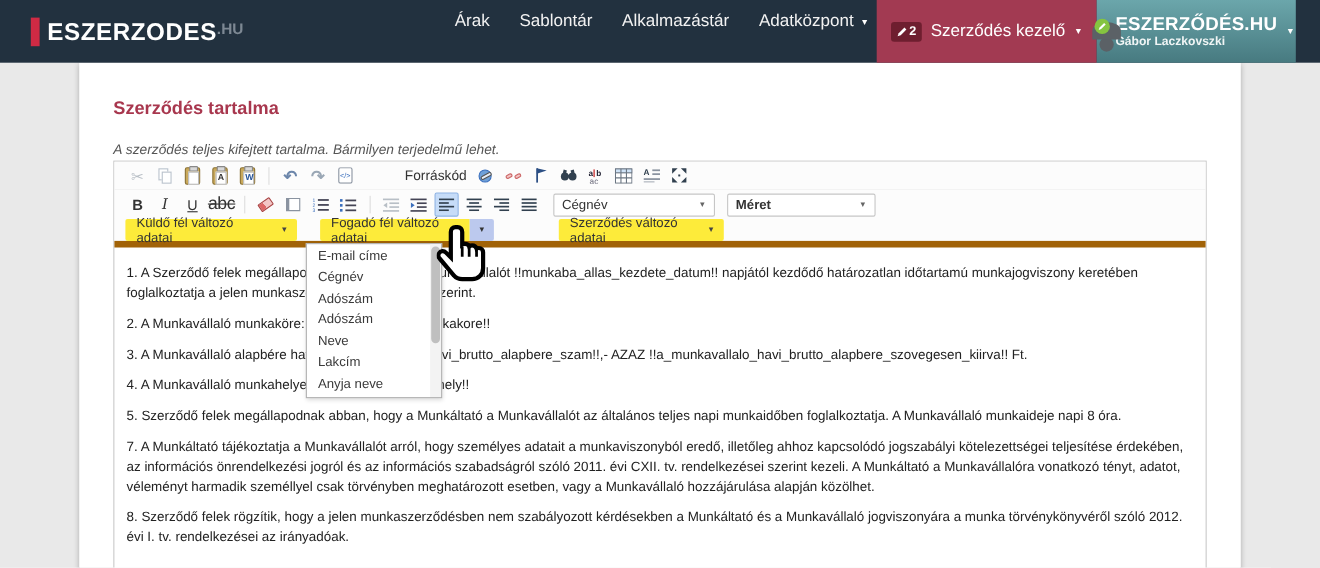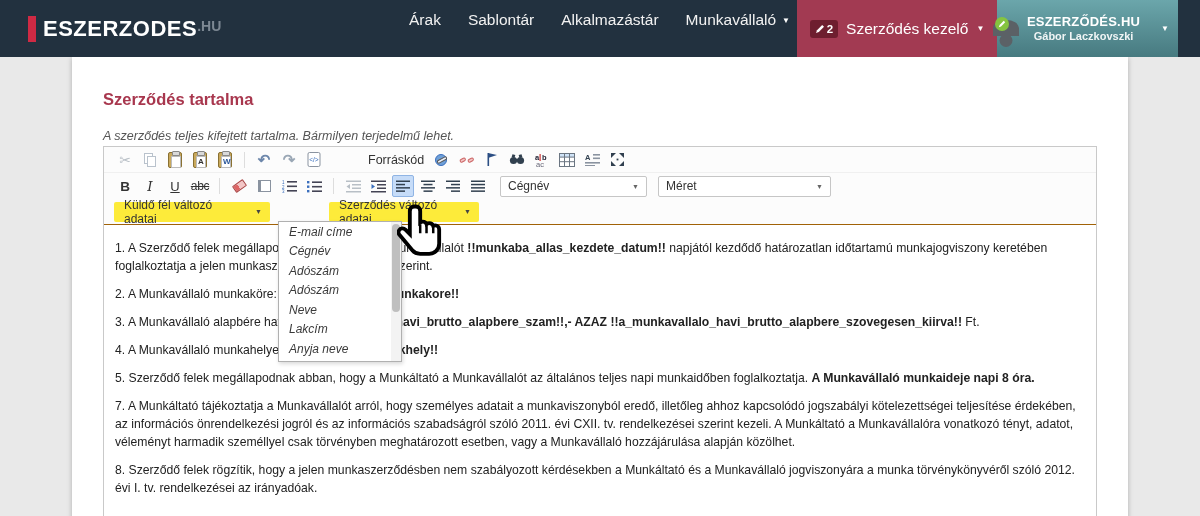--- a/index.html
+++ b/index.html
@@ -1,91 +1,91 @@
 <!DOCTYPE html>
 <html><head>
 <meta charset="utf-8">
 <style>
   * { margin:0; padding:0; box-sizing:border-box; }
   html,body { width:1200px; height:516px; overflow:hidden; font-family:"Liberation Sans", sans-serif; background:#e9e9e9; position:relative; }
 
   
-  .header { position:absolute; left:0; top:0; width:1200px; height:57px; background:#22313f; z-index:30;text-align:center; }
+  .header { position:absolute; left:0; top:0; width:1200px; height:57px; background:#22313f; z-index:30; }
   .logo { position:absolute; left:28px; top:0; height:57px; display:flex; align-items:center; }
   .logo-bar { width:8px; height:26px; background:#cf2a44; margin-right:7px; }
   .logo-main { color:#fff; font-size:22px; font-weight:bold; letter-spacing:.5px; }
   .logo-suffix { color:#7d8893; font-size:14px; font-weight:bold; align-self:flex-end; margin-bottom:23px; }
   .main-nav { position:absolute; right:410px; top:0; height:40px; display:flex; align-items:center; gap:27px; }
   .nav-item { color:#f2f2f2; font-size:15.5px; cursor:pointer; display:flex; align-items:center; gap:6px; }
   .caret { font-size:8px; color:#fff; }
   .mgr-block { position:absolute; left:797px; top:0; width:200px; height:57px; background:#a23a52; display:flex; align-items:center; justify-content:center; gap:8px; }
   .mgr-badge { background:#6e1e2f; border-radius:3px; padding:3px 5px; display:flex; align-items:center; gap:2px; color:#fff; font-size:11.5px; font-weight:bold; }
   .mgr-label { color:#fff; font-size:15.5px; }
   .acct-block { position:absolute; left:997px; top:0; width:181px; height:57px; background:linear-gradient(#6ba6ab,#477a80); display:flex; align-items:center; padding:0 9px; gap:8px; }
   .avatar { width:34px; height:34px; border-radius:50%; background:#d8dbde; position:relative; overflow:hidden; flex:none; }
   .avatar::before { content:""; position:absolute; top:5px; left:50%; transform:translateX(-50%); width:13px; height:13px; border-radius:50%; background:#5b6166; }
   .avatar::after { content:""; position:absolute; bottom:-7px; left:50%; transform:translateX(-50%); width:26px; height:16px; border-radius:50% 50% 0 0; background:#5b6166; }
   .avatar-wrap { position:relative; flex:none; }
   .green-badge { position:absolute; right:-3px; bottom:-2px; width:14px; height:14px; border-radius:50%; background:#85c440; display:flex; align-items:center; justify-content:center; }
   .acct-texts { display:flex; flex-direction:column; line-height:1.2; flex:1; }
-  .acct-org { color:#fff; font-size:13px; font-weight:bold; letter-spacing:.2px; }
+  .acct-org { color:#fff; font-size:17px; font-weight:bold; letter-spacing:.2px; }
   .acct-name { color:#f0f5f5; font-size:11px; font-weight:bold; }
 
   
   .card { position:absolute; left:72px; top:57px; width:1056px; height:470px; background:#fff; box-shadow:0 1px 5px rgba(0,0,0,.25); z-index:1; }
   .page-title { position:absolute; left:103px; top:90px; font-size:16.5px; font-weight:bold; color:#a8374e; z-index:2; }
   .page-subtitle { position:absolute; left:103px; top:113px; font-size:12.5px; font-style:italic; color:#555; z-index:2;margin-top:16px; }
 
   
   .editor { position:absolute; left:103px; top:146px; width:994px; height:382px; border:1px solid #c9c9c9; background:#fff; z-index:2; }
   .tb-row { display:flex; align-items:center; height:26px; padding:0 10px; background:#fcfcfc; gap:3px; }
   .tb-row1 { border-bottom:1px solid #f0f0f0; }
-  .tb-row3 { gap:14px; border-bottom:1px solid #a16207; background:#fcfcfc; }
+  .tb-row3 { gap:14px; border-bottom:6px solid #a16207; background:#fcfcfc; }
   .tbtn { min-width:22px; height:22px; display:flex; align-items:center; justify-content:center; font-size:14px; color:#333; cursor:pointer; border-radius:2px; gap:4px; }
   .tbtn.disabled { color:#b8bfc6; cursor:default; }
   .tb-sep { width:1px; height:16px; background:#ddd; margin:0 5px; }
   .src-label { font-size:12.5px; color:#333;margin-left:42px; }
   .undo-g { color:#6d87ab; font-size:15px; font-weight:bold; }
   .redo-g { color:#9aa7b5; font-size:15px; font-weight:bold; }
   .b-btn { font-weight:bold; font-size:13.5px; }
   .i-btn { font-style:italic; font-family:"DejaVu Serif", serif; font-size:13.5px; }
   .u-btn { text-decoration:underline; font-size:13px; }
-  .s-btn { text-decoration:line-through; font-size:12px; letter-spacing:-.3px; }
+  .s-btn { text-decoration:line-through; font-size:16px; letter-spacing:-.3px; }
   .active-btn { background:#c6dcf8; border:1px solid #8fb4e4; }
   .clipboard { width:14px; height:16px; background:#c9a95c; border:1px solid #8a7132; border-radius:2px; position:relative; }
   .clipboard::before { content:""; position:absolute; top:-2px; left:3px; width:6px; height:3px; background:#d9d9d9; border:1px solid #888; border-radius:1px; }
   .clipboard::after { content:""; position:absolute; top:3px; left:2px; width:8px; height:10px; background:#fff; border:1px solid #bbb; }
   .clip-letter { position:absolute; z-index:2; font-size:8px; font-weight:bold; left:4px; top:4px; }
   .copy-shape { width:13px; height:14px; position:relative; }
   .copy-shape i, .copy-shape b { position:absolute; width:9px; height:11px; background:#fff; border:1px solid #b9c2cc; }
   .copy-shape i { left:0; top:0; } .copy-shape b { left:3px; top:3px; }
   .eraser { width:13px; height:8px; background:#e89; background:linear-gradient(90deg,#d66 40%,#f3c6c6 40%); border:1px solid #a44; transform:rotate(-35deg); border-radius:1px; }
   .blocks-shape { width:13px; height:12px; border:1px solid #8a93a0; border-left:3px solid #8a93a0; background:#fff; }
   .select { width:147px; height:21px; border:1px solid #c6c6c6; border-radius:2px; background:#fff; display:flex; align-items:center; padding:0 7px; font-size:12px; color:#333; margin-left:8px; cursor:pointer; }
   .select .grow { flex:1; }
   .sel-caret { font-size:7px; color:#666; }
-  .size-select { width:173px; }
+  .size-select { width:135px;font-weight:bold; }
 
   
   .var-btn { height:20px; background:#fdeb3a; border-radius:2px; display:flex; align-items:center; padding:0 8px 0 10px; font-size:12px; color:#333; cursor:pointer; }
   .var-btn .grow { flex:1; }
   .var-caret { font-size:7px; color:#444; margin-left:14px; }
   .btn1 { width:156px; }
   .btn2 { width:136px; border-radius:2px 0 0 2px; }
   .btn3 { width:150px; margin-left:45px; }
   .caret-square { width:22px; height:20px; background:#bcc9ee; border-radius:0 2px 2px 0; display:flex; align-items:center; justify-content:center; cursor:pointer; }
   .caret-square .sel-caret { color:#333; }
 
   
   .edit-content { padding:14px 11px 0 11px; font-size:12.2px; line-height:18px; color:#222; height:290px; overflow:hidden; cursor:text; }
   .edit-content p { margin:0 0 10px 0; }
-  .edit-content strong { font-weight:bold; }
-
-  
-  .dropdown-panel { position:absolute; left:174px; top:74px; width:124px; height:141px; background:#fff; border:1px solid #b0b0b0; box-shadow:1px 2px 4px rgba(0,0,0,.15); overflow:hidden; z-index:10;font-style:italic; }
+  .edit-content strong { font-weight:normal; }
+
+  
+  .dropdown-panel { position:absolute; left:174px; top:74px; width:124px; height:141px; background:#fff; border:1px solid #b0b0b0; box-shadow:1px 2px 4px rgba(0,0,0,.15); overflow:hidden; z-index:10; }
   .dd-item { height:19.5px; display:flex; align-items:center; padding-left:10px; font-size:12px; color:#3a3a3a; cursor:pointer; }
   .dd-scroll { position:absolute; right:0; top:0; width:10px; height:139px; background:#f3f3f3; }
   .dd-thumb { position:absolute; left:1px; top:2px; width:8px; height:88px; background:#bfbfbf; border-radius:4px; cursor:pointer; }
 
   .hand-cursor { position:absolute; left:293px; top:57px; z-index:20; pointer-events:none; }
 
   svg text { font-family:"Liberation Sans", sans-serif; }
 </style>
 </head>
 <body>
@@ -100,21 +100,21 @@
     <span class="nav-item">
         <span>Árak</span>
       </span>
     <span class="nav-item">
         <span>Sablontár</span>
       </span>
     <span class="nav-item">
         <span>Alkalmazástár</span>
       </span>
     <span class="nav-item">
-        <span>Munkavállaló</span>
+        <span>Adatközpont</span>
         <span class="caret">▼</span>
       </span>
   </div>
   <div class="mgr-block">
     <span class="mgr-badge">
       <svg width="10" height="10" viewBox="0 0 10 10">
           <path d="M1 9 L2 6.2 L7.2 1 L9 2.8 L3.8 8 Z" fill="#fff"></path>
         </svg>
       <span>2</span>
     </span>
@@ -351,20 +351,28 @@
     <span class="select size-select">
       <span class="grow">Méret</span>
       <span class="sel-caret">▼</span>
     </span>
   </div>
 
   <div class="tb-row tb-row3">
     <span class="var-btn btn1">
       <span class="grow">Küldő fél változó adatai</span>
       <span class="var-caret">▼</span>
+    </span>
+    <span style="display:flex; margin-left:7px;">
+      <span class="var-btn btn2">
+        <span class="grow">Fogadó fél változó adatai</span>
+      </span>
+      <span class="caret-square">
+        <span class="sel-caret">▼</span>
+      </span>
     </span>
     <span class="var-btn btn3">
       <span class="grow">Szerződés változó adatai</span>
       <span class="var-caret">▼</span>
     </span>
   </div>
 
   <div class="edit-content">
       <p><span>1. A Szerződő felek megállapodnak abban, hogy a Munkavállalót </span><strong>!!munkaba_allas_kezdete_datum!!</strong><span> napjától kezdődő határozatlan időtartamú munkajogviszony keretében foglalkoztatja a jelen munkaszerződésben foglaltak szerint.</span></p>
       <p><span>2. A Munkavállaló munkaköre: </span><strong>!!a_munkavallalo_munkakore!!</strong></p>

